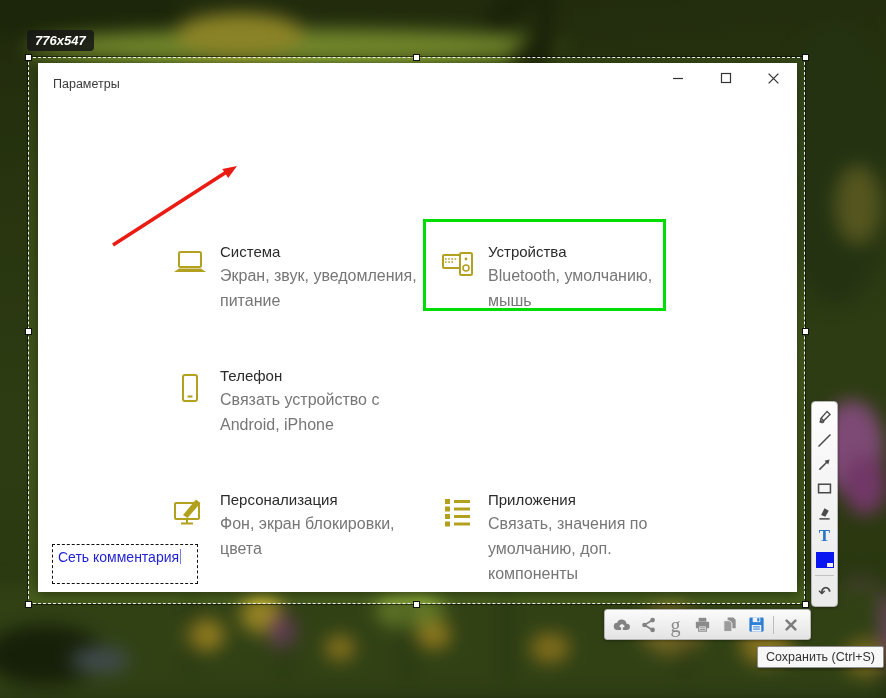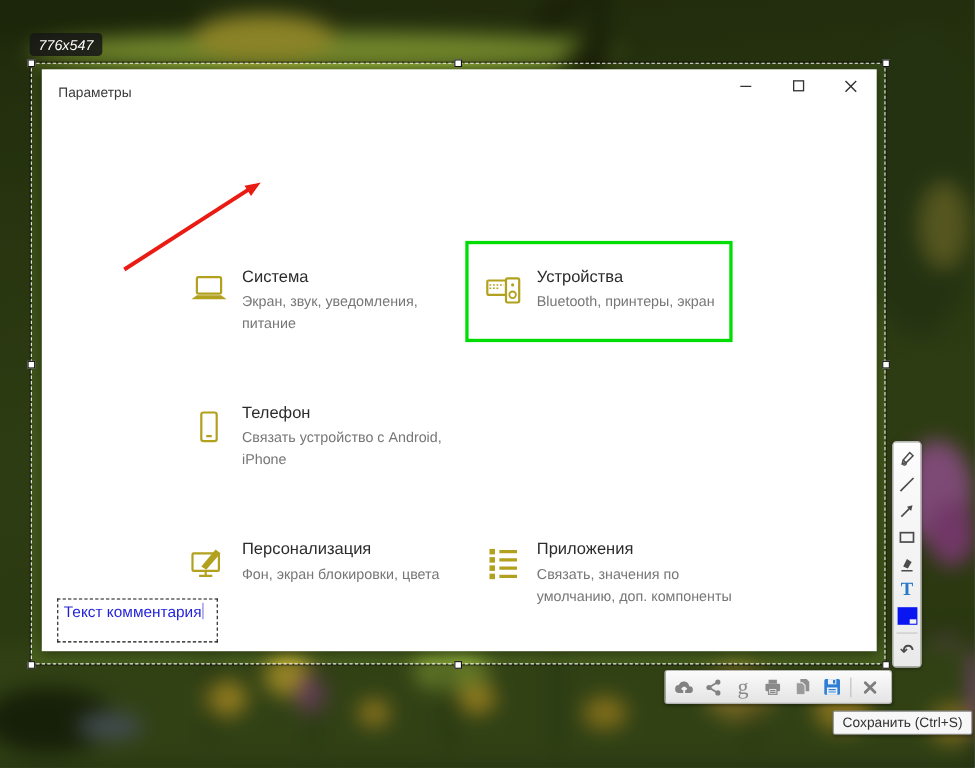--- a/index.html
+++ b/index.html
@@ -15,41 +15,41 @@
   
   .dim{position:absolute;background:rgba(8,12,4,0.34);}
 
   
   #selection{position:absolute;left:28px;top:57px;width:777px;height:547px;
     border:1px dashed #f2f2f2;box-shadow:0 0 0 1px rgba(0,0,0,0.5);}
   .handle{position:absolute;width:7px;height:7px;background:#fff;border:1px solid #111;z-index:40;}
 
   
   #size-label{position:absolute;left:27px;top:30px;z-index:41;background:rgba(22,22,22,0.85);
-    color:#fff;font-size:13px;font-weight:normal;font-style:italic;padding:3px 8px;border-radius:4px;text-align:right;}
+    color:#fff;font-size:13px;font-weight:bold;font-style:italic;padding:3px 8px;border-radius:4px;text-align:right;}
 
   
   #settings-window{position:absolute;left:38px;top:63px;width:759px;height:529px;background:#fff;
     box-shadow:0 3px 10px rgba(0,0,0,0.35);z-index:5;}
   #win-title{position:absolute;left:15px;top:14px;font-size:12.5px;color:#3a3a3a;text-align:right;}
   .win-btn{position:absolute;top:2px;width:40px;height:26px;display:flex;align-items:center;justify-content:center;}
   #btn-min{left:620px;} #btn-max{left:668px;} #btn-close{left:715px;}
 
   
   #search-box{position:absolute;left:212px;top:84px;width:334px;height:29px;border:2px solid #b5a226;
     background:#fff;display:flex;align-items:center;padding:0 8px;}
   #search-input{flex:1;border:none;outline:none;font-size:13px;color:#444;background:transparent;}
   #search-input::placeholder{color:#8b8b8b;opacity:1;}
   #search-caret{position:absolute;left:7px;top:6px;width:1px;height:16px;background:#111;}
 
   
   .tile{position:absolute;width:255px;display:flex;}
   .tile-icon{width:40px;height:44px;flex:0 0 40px;margin-right:10px;margin-top:2px;}
   .tile-title{font-size:15px;color:#2b2b2b;margin:3px 0 4px 0;}
-  .tile-sub{font-size:13px;color:#767676;line-height:1.55;width:200px;}
+  .tile-sub{font-size:16px;color:#767676;line-height:1.55;width:200px;}
 
   
   #green-rect{position:absolute;left:423px;top:219px;width:243px;height:92px;
     border:3px solid #00dd04;z-index:20;}
   #arrow-svg{position:absolute;left:0;top:0;z-index:21;pointer-events:none;}
   #comment-box{position:absolute;left:52px;top:544px;width:146px;height:40px;
     border:1px dashed #111;z-index:22;padding:3px 5px;background:transparent;}
   #comment-text{font-size:14px;color:#1f1fd8;white-space:nowrap;}
   #comment-caret{display:inline-block;width:1px;height:15px;background:#7a7ae0;vertical-align:-2px;margin-left:1px;}
 
@@ -158,21 +158,21 @@
     <div class="tile" style="left:400px;top:177px;">
       <svg class="tile-icon" viewBox="0 0 40 40">
         <rect x="5" y="11" width="17" height="13" rx="1" fill="none" stroke="#b2a01f" stroke-width="2"></rect>
         <path d="M7 15 h13 M7 18 h9" stroke="#b2a01f" stroke-width="1.4" stroke-dasharray="1.6 1.6"></path>
         <rect x="22" y="9" width="12" height="22" rx="1.5" fill="#fff" stroke="#b2a01f" stroke-width="2"></rect>
         <circle cx="28" cy="24" r="3" fill="none" stroke="#b2a01f" stroke-width="1.6"></circle>
         <circle cx="28" cy="15" r="1.4" fill="#b2a01f"></circle>
       </svg>
       <div>
         <div class="tile-title">Устройства</div>
-        <div class="tile-sub">Bluetooth, принтеры, экран</div>
+        <div class="tile-sub">Bluetooth, умолчанию, мышь</div>
       </div>
     </div>
 
     <div class="tile" style="left:132px;top:301px;">
       <svg class="tile-icon" viewBox="0 0 40 40">
         <rect x="13" y="7" width="14" height="26" rx="2" fill="none" stroke="#b2a01f" stroke-width="2"></rect>
         <line x1="17.5" y1="28.5" x2="22.5" y2="28.5" stroke="#b2a01f" stroke-width="2"></line>
       </svg>
       <div>
         <div class="tile-title">Телефон</div>
@@ -213,21 +213,21 @@
   </div>
 
   <div id="green-rect"></div>
 
   <svg id="arrow-svg" width="886" height="698">
     <line x1="113" y1="245" x2="228" y2="171" stroke="#ea1b12" stroke-width="3.6"></line>
     <polygon points="237,166 228.2,178.1 222.3,168.9" fill="#ea1b12"></polygon>
   </svg>
 
   <div id="comment-box">
-    <span id="comment-text">Текст комментария</span><span id="comment-caret"></span>
+    <span id="comment-text">Сеть комментария</span><span id="comment-caret"></span>
   </div>
 
   <div class="handle" style="left:25px;top:54px;"></div>
   <div class="handle" style="left:413px;top:54px;"></div>
   <div class="handle" style="left:802px;top:54px;"></div>
   <div class="handle" style="left:25px;top:328px;"></div>
   <div class="handle" style="left:802px;top:328px;"></div>
   <div class="handle" style="left:25px;top:601px;"></div>
   <div class="handle" style="left:413px;top:601px;"></div>
   <div class="handle" style="left:802px;top:601px;"></div>

